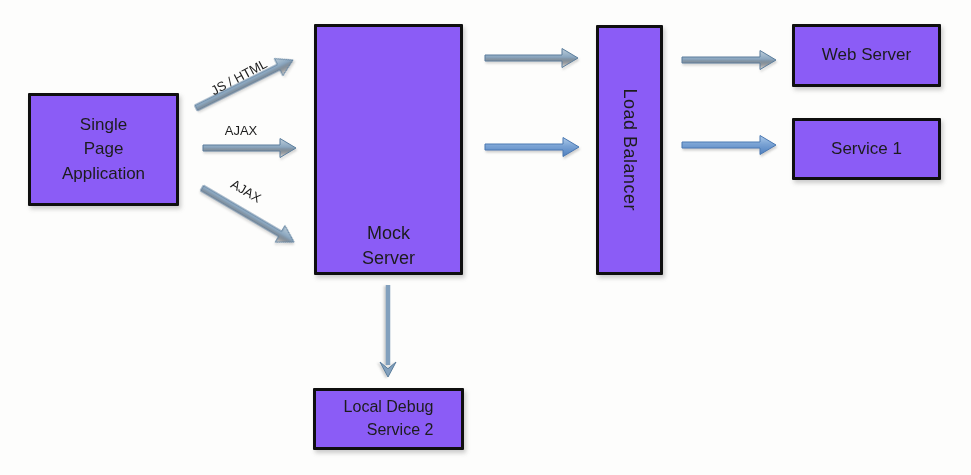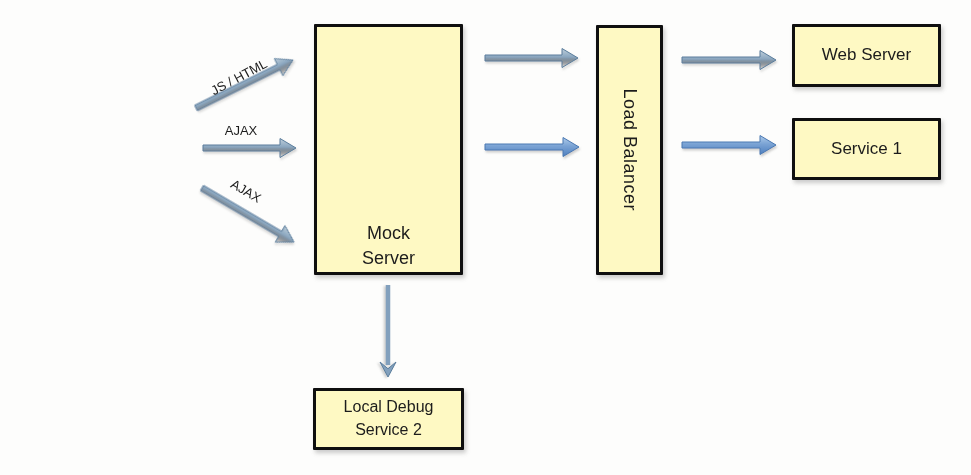--- a/index.html
+++ b/index.html
@@ -2,21 +2,21 @@
 <html><head>
 <meta charset="utf-8">
 <style>
   html,body{margin:0;padding:0;background:#ffffff;}
   #stage{
     position:relative;width:971px;height:475px;background:#fdfdfc;
     font-family:"Liberation Sans",sans-serif;overflow:hidden;
   }
   #edges{position:absolute;left:0;top:0;width:971px;height:475px;pointer-events:none;}
   .node{
-    position:absolute;box-sizing:border-box;background:#fef9c3;
+    position:absolute;box-sizing:border-box;background:#8b5cf6;
     border:3px solid #0f0f0f;border-radius:1px;
     box-shadow:2px 3px 4px rgba(110,110,110,.35);
     display:flex;align-items:center;justify-content:center;
     text-align:center;color:#1c1c1c;
   }
   .node-label{white-space:pre-line;line-height:1.42;}
   .node.vertical .node-label{transform:rotate(90deg);white-space:nowrap;letter-spacing:.5px;}
   .edge-label{
     position:absolute;font-size:13px;color:#1c1c1c;white-space:nowrap;
     transform-origin:50% 50%;
@@ -65,33 +65,38 @@
         <g transform="translate(682,145) rotate(0)" filter="url(#arrow-shadow)">
           <polygon points="0.0,-3.0 78.0,-3.0 78.0,-9.5 94.0,0.0 78.0,9.5 78.0,3.0 0.0,3.0" fill="url(#grad-blue)" stroke="#4a78b2" stroke-width="1"></polygon>
         </g>
         <g transform="translate(388,285) rotate(90)" filter="url(#arrow-shadow)">
           <line x1="0" y1="0" x2="80" y2="0" stroke="#82a0bd" stroke-width="4.4"></line>
           <polygon points="77,-8 92,0 77,8 83.75,0" fill="#82a0bd" stroke="#5a7d9c" stroke-width="1"></polygon>
         </g>
       </g>
   </svg>
 
+<div class="node" style="left: 28px; top: 93px; width: 151px; height: 113px; font-size: 17px;">
+      <span class="node-label">Single
+Page
+Application</span>
+    </div>
     <div class="node" style="left: 314px; top: 24px; width: 149px; height: 251px; font-size: 18px; align-items: flex-end;">
       <span class="node-label">Mock
 Server</span>
     </div>
     <div class="node vertical" style="left: 596px; top: 25px; width: 67px; height: 250px; font-size: 18px;">
       <span class="node-label">Load Balancer</span>
     </div>
     <div class="node" style="left: 792px; top: 24px; width: 149px; height: 63px; font-size: 17px;">
       <span class="node-label">Web Server</span>
     </div>
     <div class="node" style="left: 792px; top: 118px; width: 149px; height: 62px; font-size: 17px;">
       <span class="node-label">Service 1</span>
     </div>
-    <div class="node" style="left: 313px; top: 388px; width: 151px; height: 62px; font-size: 16px;">
+    <div class="node" style="left: 313px; top: 388px; width: 151px; height: 62px; font-size: 16px; text-align: right;">
       <span class="node-label">Local Debug
 Service 2</span>
     </div>
     <div class="edge-label" style="left: 239px; top: 77px; transform: translate(-50%, -50%) rotate(-28deg);">JS / HTML</div>
     <div class="edge-label" style="left: 241px; top: 130px; transform: translate(-50%, -50%) rotate(0deg);">AJAX</div>
     <div class="edge-label" style="left: 246px; top: 191px; transform: translate(-50%, -50%) rotate(30deg);">AJAX</div>
   </div>
 
 </body></html>

